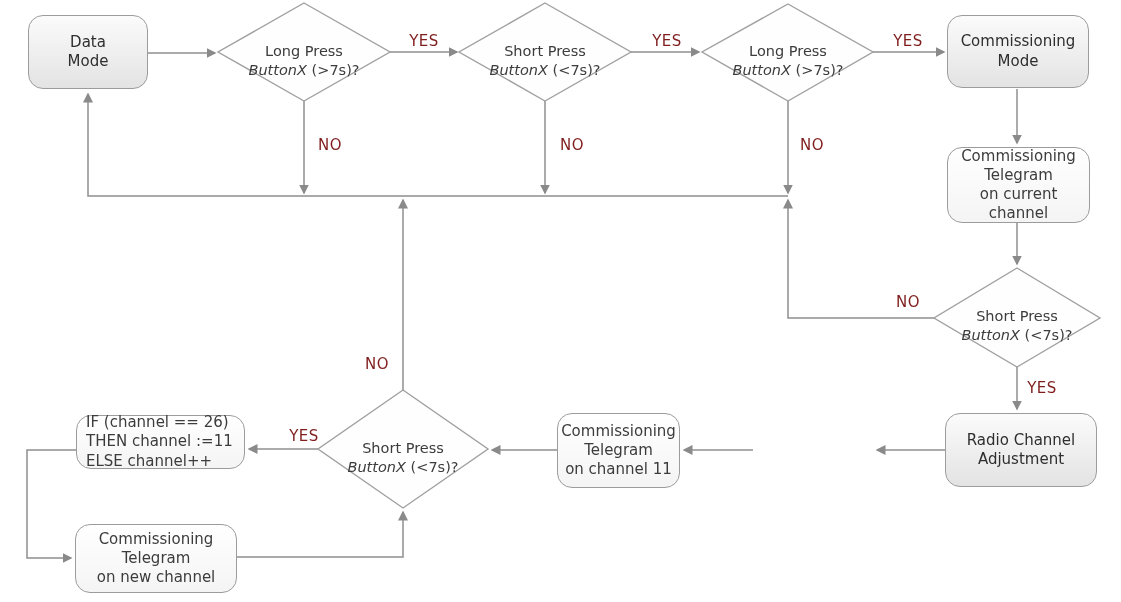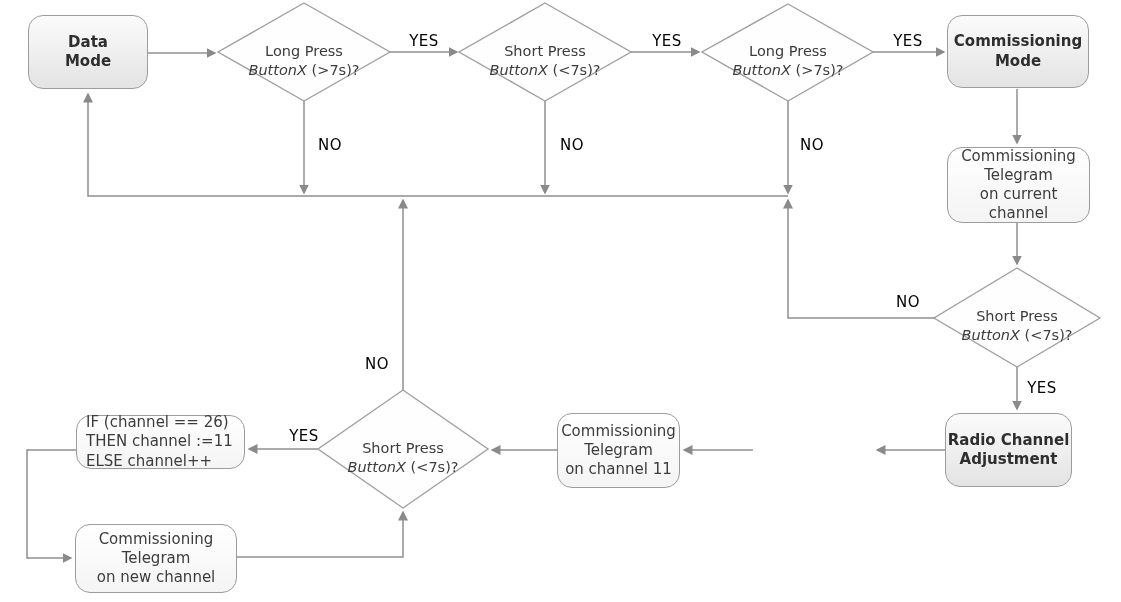--- a/index.html
+++ b/index.html
@@ -14,32 +14,32 @@
   .node{
     position:absolute;box-sizing:border-box;
     border:1.5px solid #9c9c9c;border-radius:15px;
     display:flex;align-items:center;justify-content:center;
     text-align:center;font-size:15px;line-height:1.27;
     white-space:pre-line;
     background:linear-gradient(180deg,#ffffff 0%,#f4f4f4 100%);
   }
   .state{
     background:linear-gradient(180deg,#fbfbfb 0%,#e3e3e3 100%);
-    font-weight:bold;color:#2e2e2e;
+    font-weight:normal;color:#2e2e2e;
   }
   .code{
     justify-content:flex-start;text-align:left;padding-left:9px;
   }
   .dlabel{
     position:absolute;transform:translate(-50%,-50%);
     width:160px;text-align:center;font-size:14.5px;line-height:1.3;margin-top:8px;
   }
   .elabel{
     position:absolute;transform:translate(-50%,-50%);
-    font-size:15px;color:#000000;letter-spacing:0.5px;
+    font-size:15px;color:#7f1d1d;letter-spacing:0.5px;
   }
 </style>
 </head>
 <body>
 
 <div class="stage">
 
   <svg class="wires" width="1121" height="602" viewBox="0 0 1121 602">
     <defs>
       <marker id="arr" viewBox="0 0 10 10" refX="8.5" refY="5" markerUnits="userSpaceOnUse" markerWidth="10" markerHeight="10" orient="auto">
@@ -84,21 +84,21 @@
   <div class="node state" style="left:28px;top:15px;width:120px;height:74px;">Data
 Mode</div>
 
   <div class="node state" style="left:947px;top:15px;width:142px;height:73px;">Commissioning
 Mode</div>
 
   <div class="node" style="left:947px;top:147px;width:143px;height:76px;">Commissioning
 Telegram
 on current channel</div>
 
-  <div class="node state" style="left:945px;top:413px;width:127px;height:74px;">Radio Channel
+  <div class="node state" style="left:945px;top:413px;width:152px;height:74px;">Radio Channel
 Adjustment</div>
 
 
   <div class="node" style="left:557px;top:413px;width:123px;height:75px;">Commissioning
 Telegram
 on channel 11</div>
 
   <div class="node code" style="left:76px;top:415px;width:169px;height:54px;">IF (channel == 26)
 THEN channel :=11
 ELSE channel++</div>

